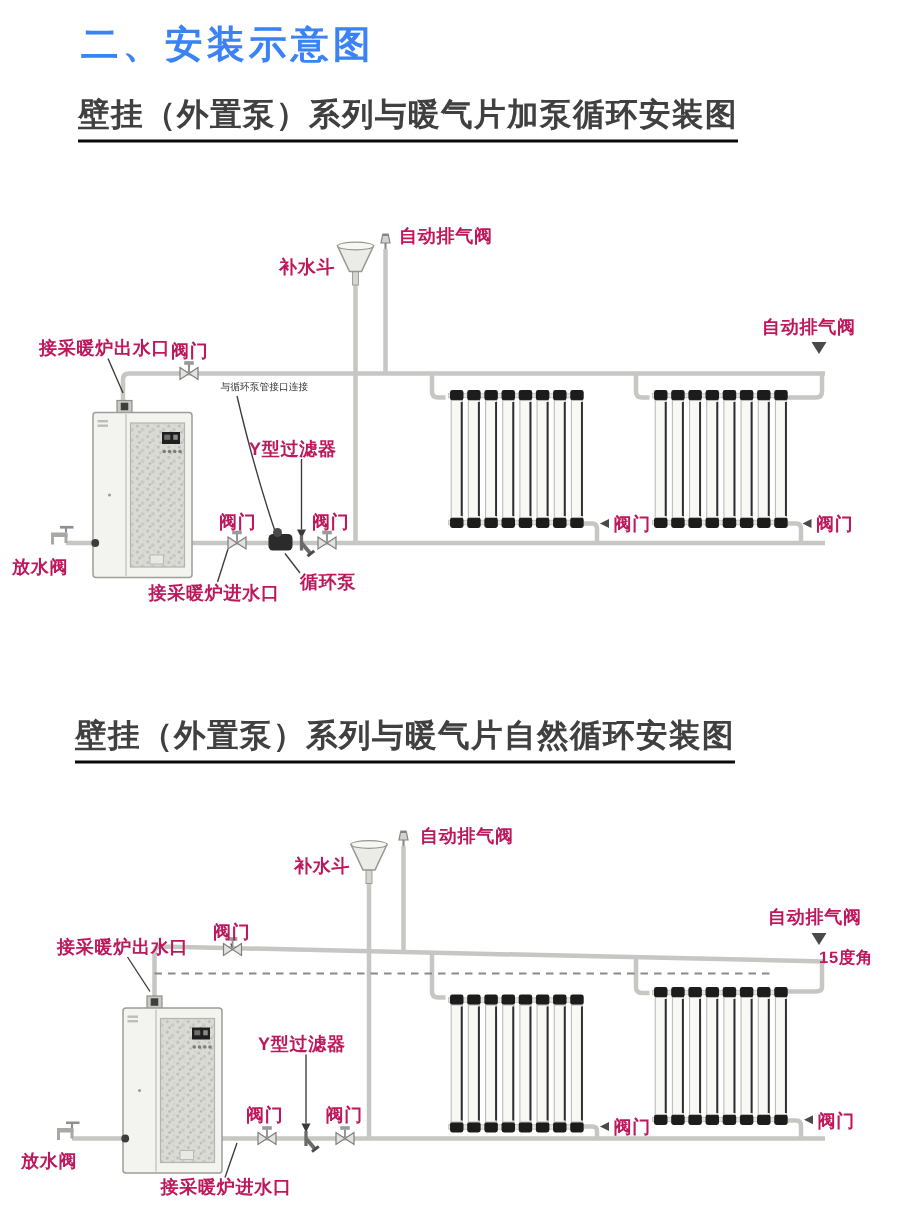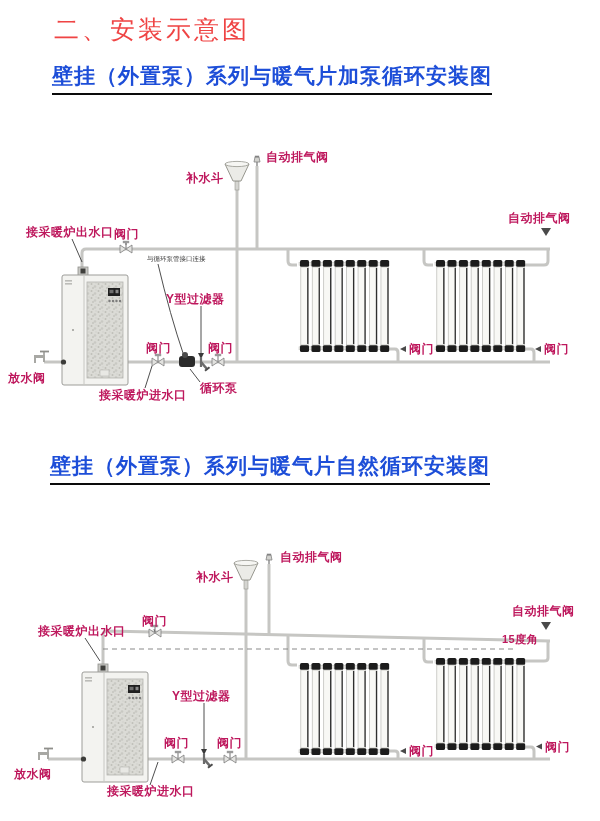--- a/index.html
+++ b/index.html
@@ -1,20 +1,20 @@
 <!DOCTYPE html>
 <html><head>
 <meta charset="utf-8">
 <style>
   html,body{margin:0;padding:0;background:#ffffff;}
   .stage{position:relative;width:600px;height:821px;background:#fff;overflow:hidden;
          font-family:"Liberation Sans","DejaVu Sans",sans-serif;}
-  .page-title{position:absolute;left:54px;top:13px;font-size:25px;font-weight:400;
-              color:#ef4444;letter-spacing:3px;}
-  .subtitle{position:absolute;font-size:21px;font-weight:700;color:#1d4ed8;letter-spacing:1px;
+  .page-title{position:absolute;left:54px;top:13px;font-size:25px;font-weight:700;
+              color:#3b82f6;letter-spacing:3px;}
+  .subtitle{position:absolute;font-size:21px;font-weight:700;color:#404040;letter-spacing:1px;
             border-bottom:2px solid #0a0a0a;padding-bottom:3px;display:inline-block;}
   .lbl{position:absolute;font-size:12px;font-weight:600;color:#be185d;
        letter-spacing:0.5px;white-space:nowrap;line-height:1.1;}
   .lbl.small{font-size:6.5px;font-weight:400;color:#333;letter-spacing:0;}
   .lbl.angle{font-size:11px;}
   svg.art{position:absolute;left:0;top:0;}
 </style>
 </head>
 <body>
 
@@ -173,41 +173,41 @@
     <line x1="48" y1="759" x2="48" y2="753" stroke-width="2"></line>
     <line x1="49" y1="753.5" x2="38" y2="753.5" stroke-width="3"></line>
     <line x1="39" y1="753" x2="39" y2="760" stroke-width="2"></line>
     <line x1="44" y1="748.5" x2="53" y2="748.5" stroke="#8f8f8b" stroke-width="1.8"></line>
     <line x1="48" y1="748" x2="48" y2="752" stroke="#8f8f8b" stroke-width="1.4"></line>
   </g>
 </svg>
 
 <div class="page-title">二、安装示意图</div>
 <div class="subtitle" style="left:52px;top:62px">壁挂（外置泵）系列与暖气片加泵循环安装图</div>
-<div class="subtitle" style="left:50px;top:452px">壁挂（外置泵）系列与暖气片自然循环安装图</div>
+<div class="subtitle" style="left:50px;top:476px">壁挂（外置泵）系列与暖气片自然循环安装图</div>
 
 <div class="lbl" style="left:266px;top:151px">自动排气阀</div>
 <div class="lbl" style="left:186px;top:172px">补水斗</div>
 <div class="lbl" style="left:508px;top:212px">自动排气阀</div>
 <div class="lbl" style="left:26px;top:226px">接采暖炉出水口</div>
 <div class="lbl" style="left:114px;top:228px">阀门</div>
 <div class="lbl small" style="left:147px;top:255px">与循环泵管接口连接</div>
 <div class="lbl" style="left:166px;top:293px">Y型过滤器</div>
 <div class="lbl" style="left:146px;top:342px">阀门</div>
 <div class="lbl" style="left:208px;top:342px">阀门</div>
 <div class="lbl" style="left:200px;top:382px">循环泵</div>
 <div class="lbl" style="left:99px;top:389px">接采暖炉进水口</div>
 <div class="lbl" style="left:8px;top:372px">放水阀</div>
 <div class="lbl" style="left:409px;top:343px">阀门</div>
 <div class="lbl" style="left:544px;top:343px">阀门</div>
 
 <div class="lbl" style="left:280px;top:551px">自动排气阀</div>
 <div class="lbl" style="left:196px;top:571px">补水斗</div>
 <div class="lbl" style="left:512px;top:605px">自动排气阀</div>
-<div class="lbl angle" style="left:502px;top:633px">15度角</div>
+<div class="lbl angle" style="left:546px;top:633px">15度角</div>
 <div class="lbl" style="left:38px;top:625px">接采暖炉出水口</div>
 <div class="lbl" style="left:142px;top:615px">阀门</div>
 <div class="lbl" style="left:172px;top:690px">Y型过滤器</div>
 <div class="lbl" style="left:164px;top:737px">阀门</div>
 <div class="lbl" style="left:217px;top:737px">阀门</div>
 <div class="lbl" style="left:107px;top:785px">接采暖炉进水口</div>
 <div class="lbl" style="left:14px;top:768px">放水阀</div>
 <div class="lbl" style="left:409px;top:745px">阀门</div>
 <div class="lbl" style="left:545px;top:741px">阀门</div>
 

